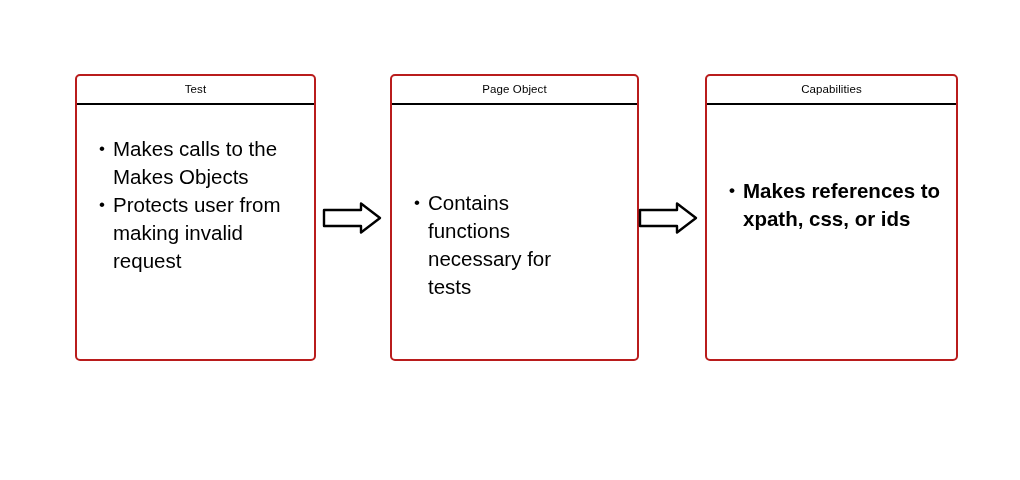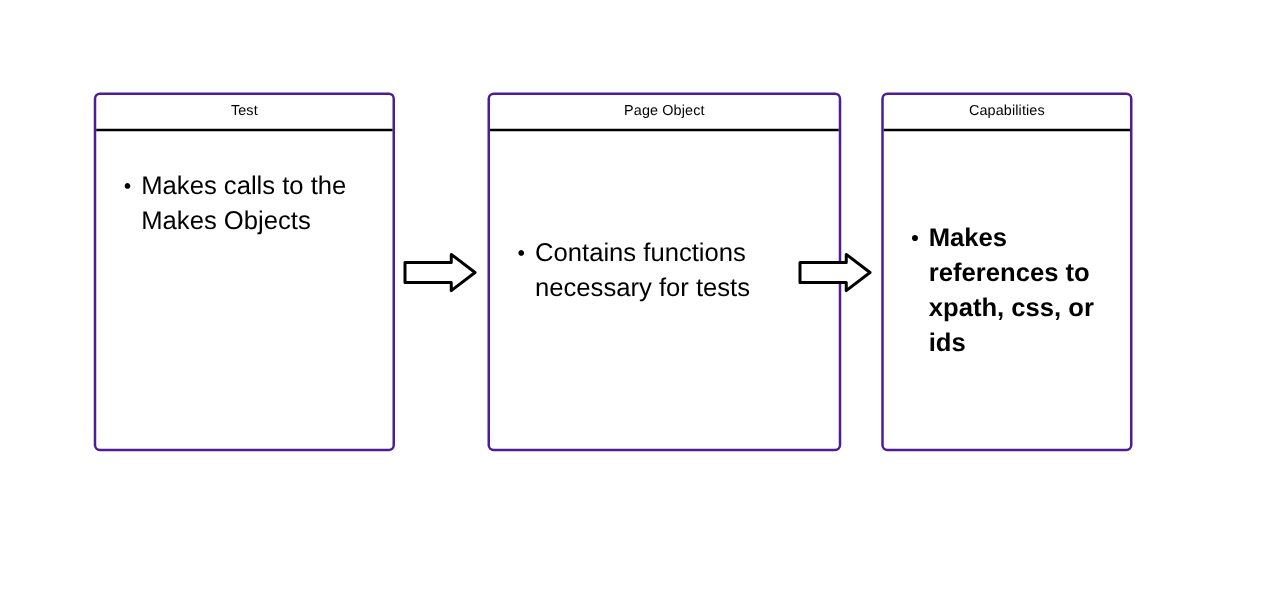--- a/index.html
+++ b/index.html
@@ -23,21 +23,21 @@
     top: 0;
     width: 1020px;
     height: 480px;
   }
 
   
   .node {
     position: absolute;
     box-sizing: border-box;
     background: #ffffff;
-    border: 2px solid #4c1d95;
+    border: 2px solid #b91c1c;
     border-radius: 5px;
     display: flex;
     flex-direction: column;
   }
 
   .node-header {
     box-sizing: border-box;
     height: 29px;
     flex: 0 0 29px;
     border-bottom: 2.5px solid #000000;
@@ -102,48 +102,49 @@
 
 <div class="canvas">
 
   <div class="node" style="left:75px; top:74px; width:241px; height:287px;">
     <div class="node-header">
       <span class="node-title">Test</span>
     </div>
     <div class="node-body">
       <ul class="bullet-list list-pos-1">
         <li class="bullet-item">Makes calls to the Makes Objects</li>
+        <li class="bullet-item">Protects user from making invalid request</li>
       </ul>
     </div>
   </div>
 
   <div class="arrow" style="left:321px; top:201px;">
     <svg width="62" height="34" viewBox="0 0 62 34" aria-hidden="true">
       <path d="M 3 9 L 40 9 L 40 2.5 L 59 17 L 40 31.5 L 40 25 L 3 25 Z" fill="#ffffff" stroke="#000000" stroke-width="2.4" stroke-linejoin="round" stroke-linecap="round" vector-effect="non-scaling-stroke"></path>
     </svg>
   </div>
 
-  <div class="node" style="left:390px; top:74px; width:283px; height:287px;">
+  <div class="node" style="left:390px; top:74px; width:249px; height:287px;">
     <div class="node-header">
       <span class="node-title">Page Object</span>
     </div>
     <div class="node-body">
       <ul class="bullet-list list-pos-2">
         <li class="bullet-item" style="padding-right:58px;">Contains functions necessary for tests</li>
       </ul>
     </div>
   </div>
 
   <div class="arrow" style="left:637px; top:201px;">
     <svg width="62" height="34" viewBox="0 0 62 34" aria-hidden="true">
       <path d="M 3 9 L 40 9 L 40 2.5 L 59 17 L 40 31.5 L 40 25 L 3 25 Z" fill="#ffffff" stroke="#000000" stroke-width="2.4" stroke-linejoin="round" stroke-linecap="round" vector-effect="non-scaling-stroke"></path>
     </svg>
   </div>
 
-  <div class="node" style="left:705px; top:74px; width:201px; height:287px;">
+  <div class="node" style="left:705px; top:74px; width:253px; height:287px;">
     <div class="node-header">
       <span class="node-title">Capabilities</span>
     </div>
     <div class="node-body">
       <ul class="bullet-list list-pos-3">
         <li class="bullet-item" style="padding-right:2px;font-weight:bold;">Makes references to xpath, css, or ids</li>
       </ul>
     </div>
   </div>
 

